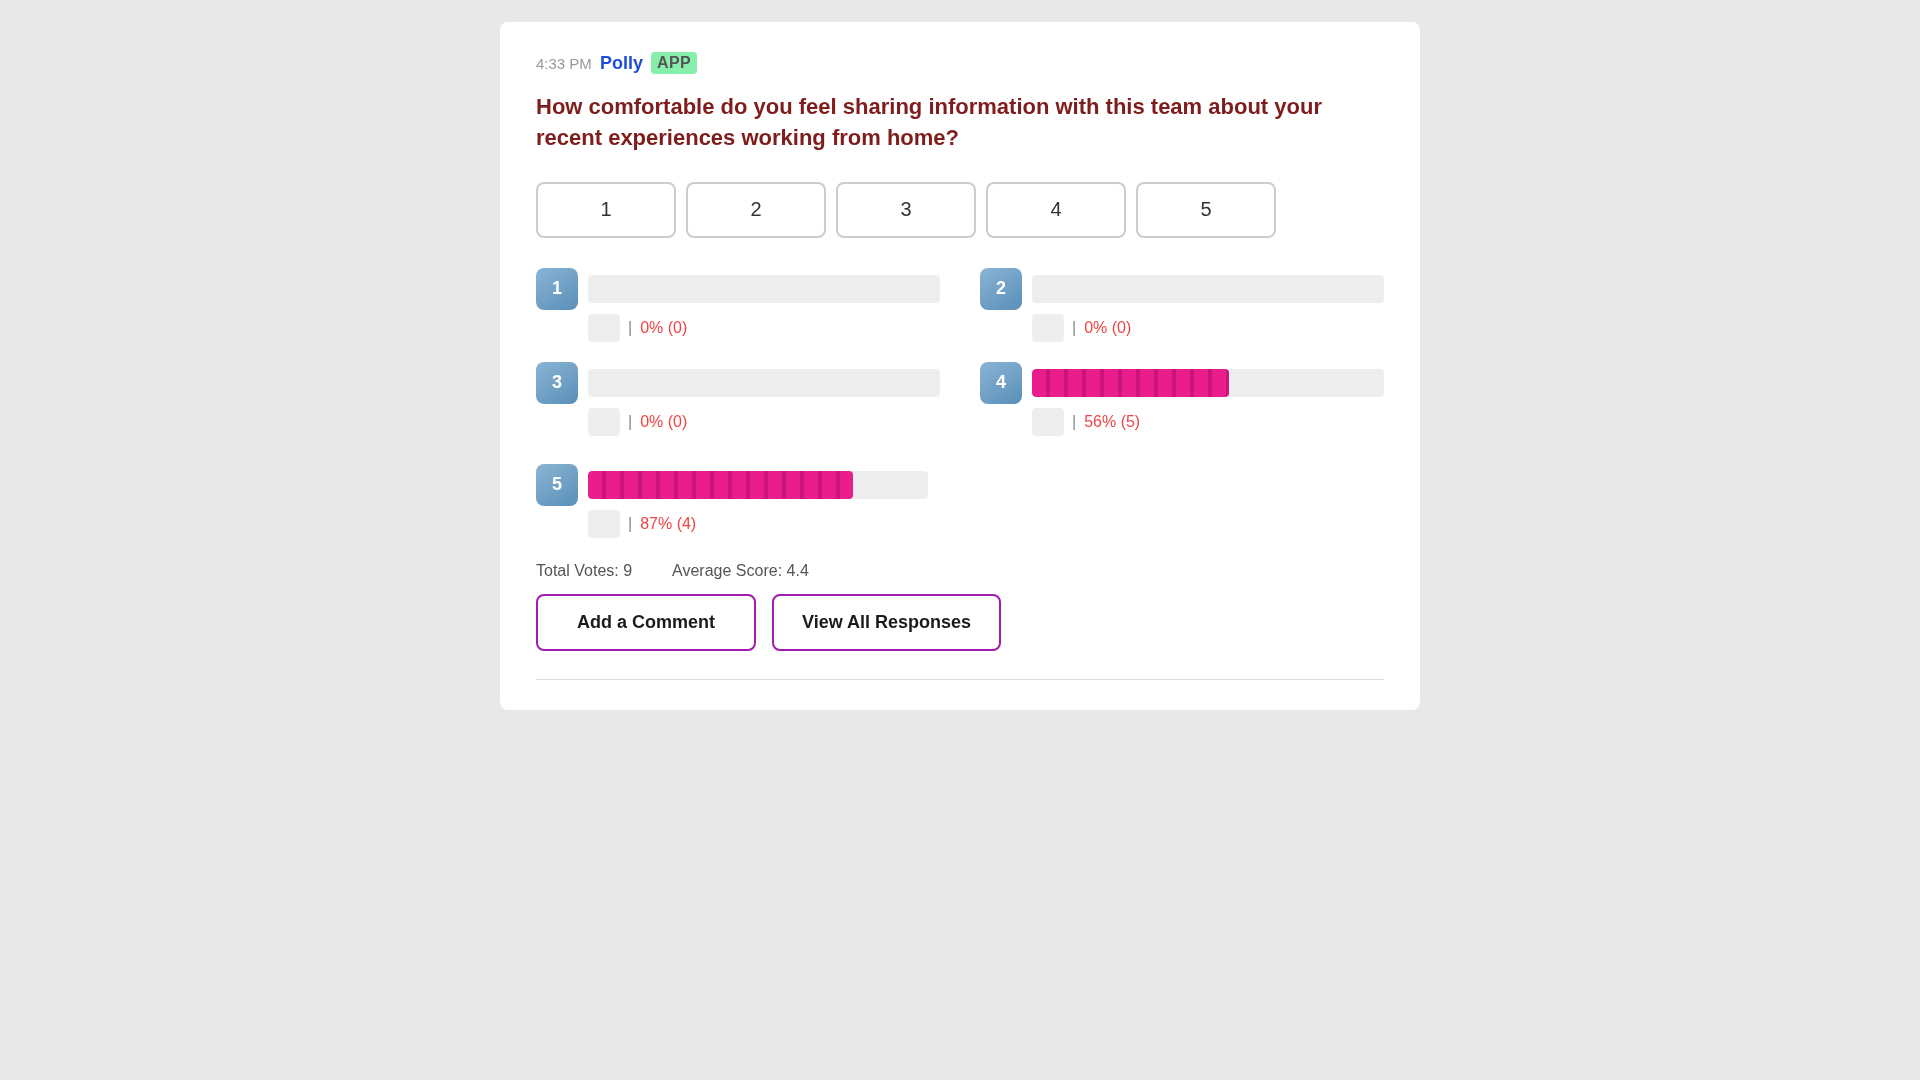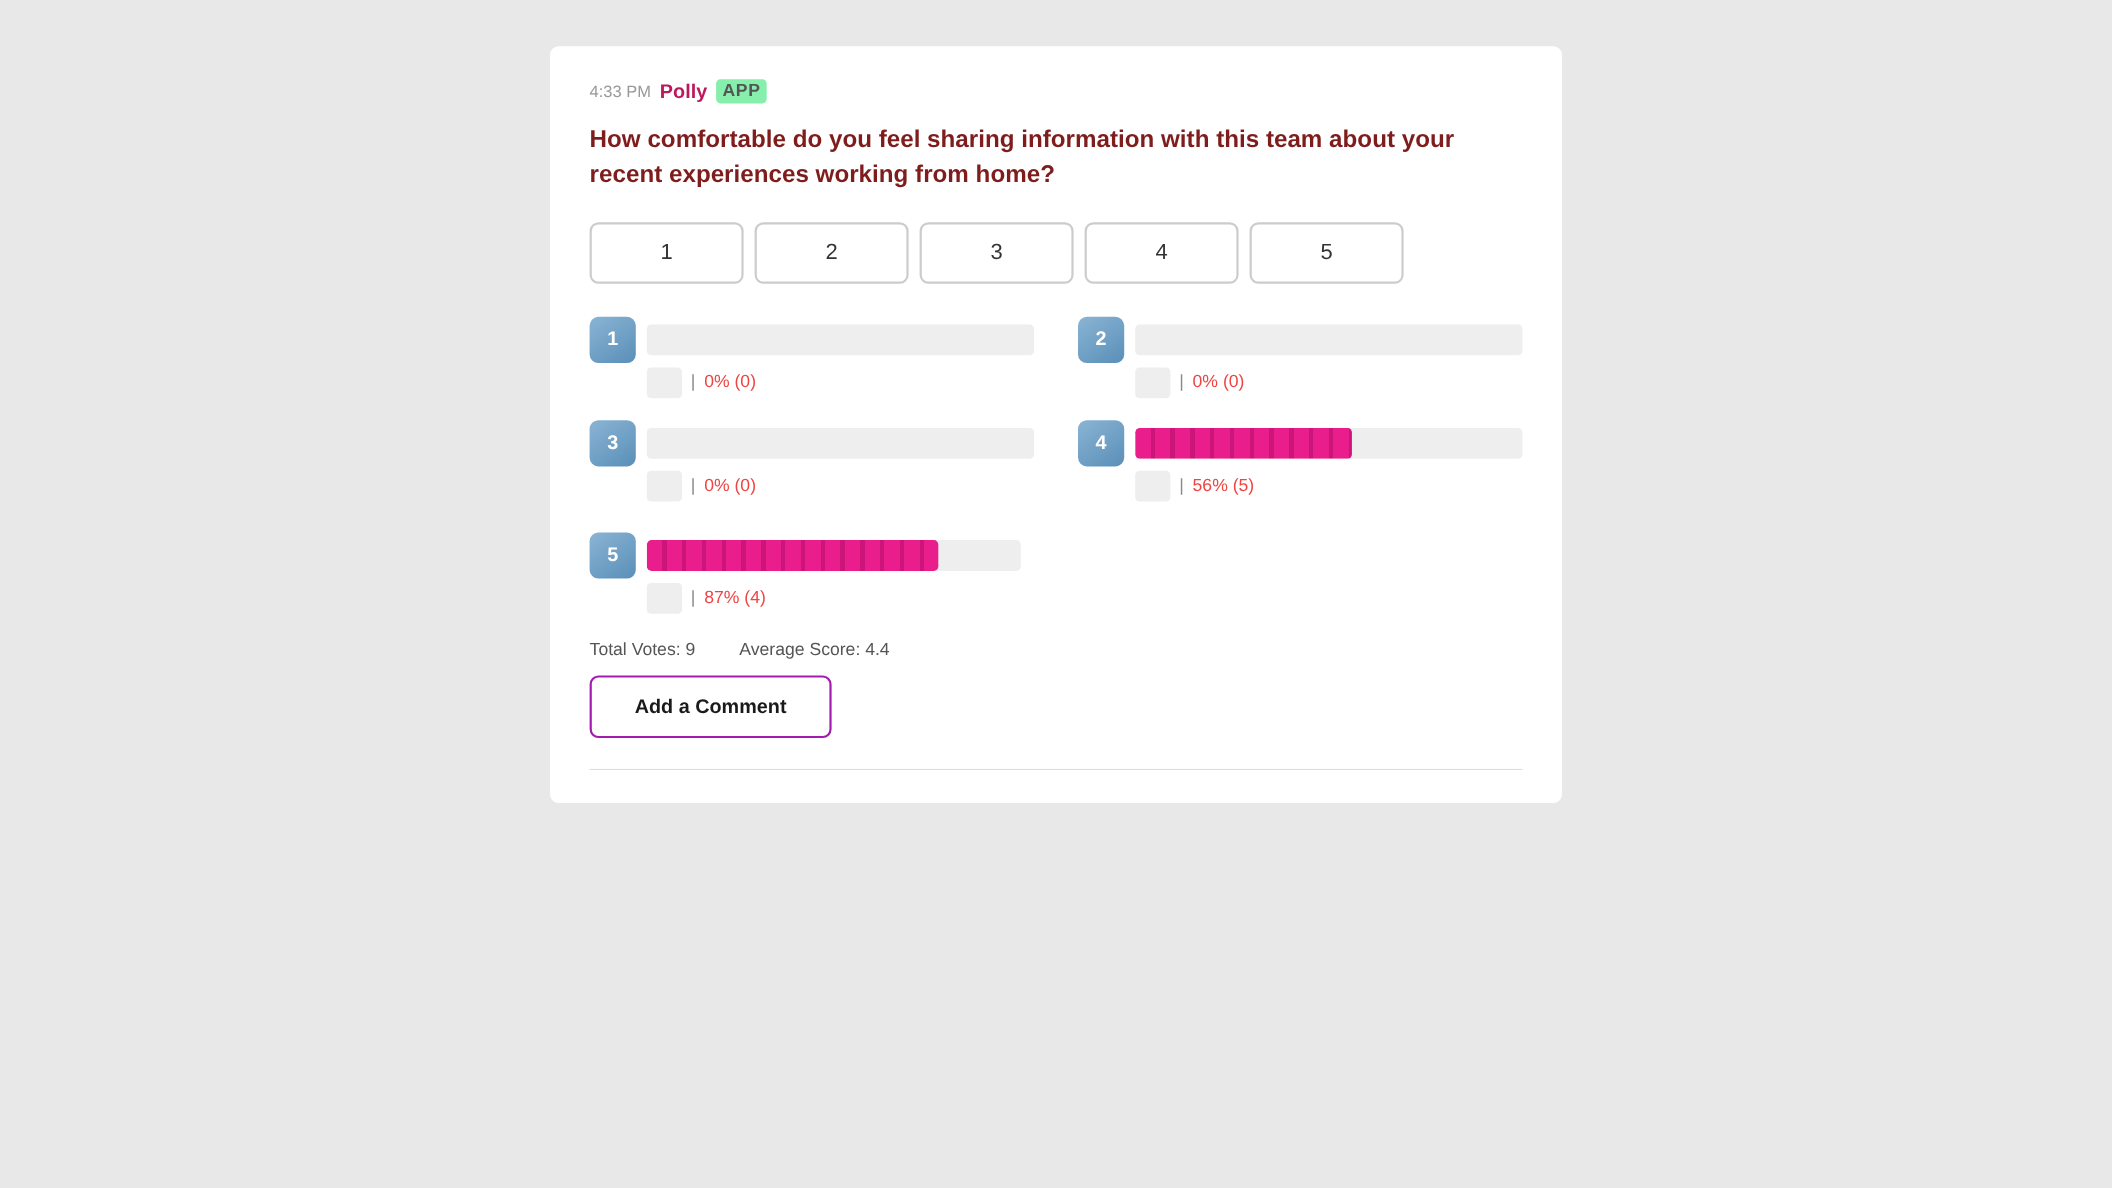--- a/index.html
+++ b/index.html
@@ -14,21 +14,21 @@
       padding: 0;
     }
 
     .page-wrapper {
       width: 1920px;
       min-height: 1080px;
       background-color: #e8e8e8;
       display: flex;
       justify-content: center;
       align-items: flex-start;
-      padding-top: 32px;
+      padding-top: 12px;
     }
 
     .card {
       background-color: #ffffff;
       border-radius: 8px;
       padding: 30px 36px 30px 36px;
       width: 920px;
       margin-top: 10px;
     }
 
@@ -39,21 +39,21 @@
       margin-bottom: 18px;
     }
 
     .timestamp {
       color: #999999;
       font-size: 15px;
       font-weight: 400;
     }
 
     .app-name {
-      color: #be185d;
+      color: #1d4ed8;
       font-size: 18px;
       font-weight: 700;
     }
 
     .app-badge {
       background-color: #86efac;
       color: #555555;
       font-size: 16px;
       font-weight: 600;
       padding: 2px 6px;
@@ -313,18 +313,19 @@
       <span>
         <span>Total Votes:</span>&nbsp;<span>9</span>
       </span>
       <span>
         <span>Average Score:</span>&nbsp;<span>4.4</span>
       </span>
     </div>
 
     <div class="actions-row">
       <button class="action-btn">Add a Comment</button>
+      <button class="action-btn">View All Responses</button>
     </div>
 
     <hr class="divider">
 
   </div>
 </div>
 
 </body></html>

